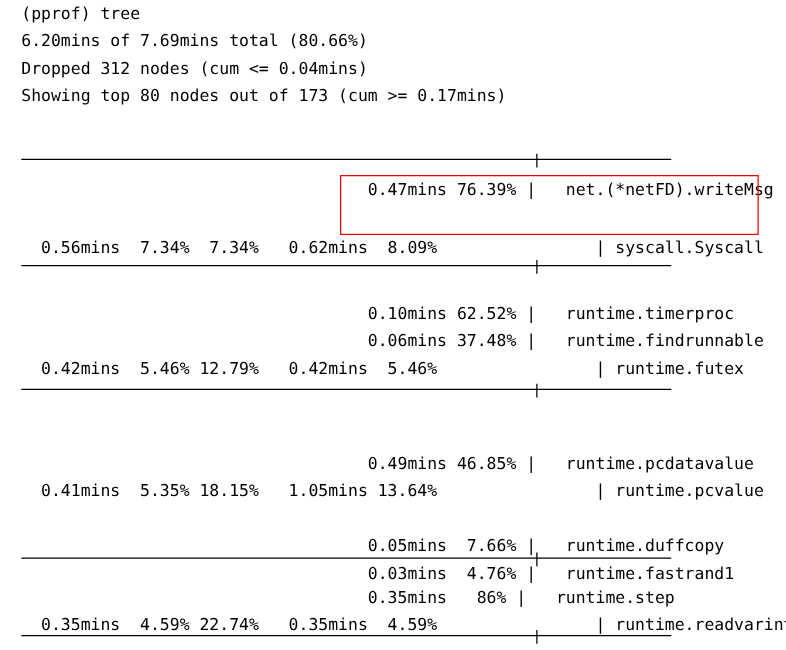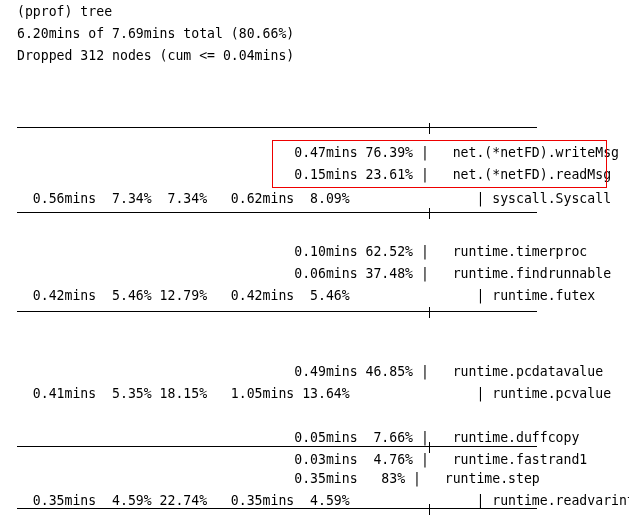--- a/index.html
+++ b/index.html
@@ -64,28 +64,28 @@
 </style>
 </head>
 <body>
 
 <div id="terminal">
 
   <div class="line" style="top: 1px; font-size: 13.163px;">(pprof) tree</div>
 
   <div class="line" style="top: 23px; font-size: 13.163px;">6.20mins of 7.69mins total (80.66%)</div>
   <div class="line" style="top: 45px; font-size: 13.163px;">Dropped 312 nodes (cum &lt;= 0.04mins)</div>
+  <div class="line" style="top: 67px; font-size: 13.163px;">Showing top 80 nodes out of 173 (cum &gt;= 0.17mins)</div>
 
   <div class="rule" style="top:127px;">
     <span class="tick"></span>
   </div>
 
 
   <div class="line" style="top: 142px; font-size: 13.163px;">                                   0.47mins 76.39% |   net.(*netFD).writeMsg</div>
-  <div class="line" style="top: 164px; font-size: 13.163px;">                                   0.15mins 23.61% |   net.(*netFD).readMsg</div>
   <div class="line" style="top: 188px; font-size: 13.163px;">  0.56mins  7.34%  7.34%   0.62mins  8.09%                | syscall.Syscall</div>
 
   <div class="rule" style="top:212px;">
     <span class="tick"></span>
   </div>
 
   <div class="line" style="top: 241px; font-size: 13.163px;">                                   0.10mins 62.52% |   runtime.timerproc</div>
   <div class="line" style="top: 263px; font-size: 13.163px;">                                   0.06mins 37.48% |   runtime.findrunnable</div>
   <div class="line" style="top: 285px; font-size: 13.163px;">  0.42mins  5.46% 12.79%   0.42mins  5.46%                | runtime.futex</div>
 
@@ -95,21 +95,21 @@
 
   <div class="line" style="top: 361px; font-size: 13.163px;">                                   0.49mins 46.85% |   runtime.pcdatavalue</div>
   <div class="line" style="top: 383px; font-size: 13.163px;">  0.41mins  5.35% 18.15%   1.05mins 13.64%                | runtime.pcvalue</div>
   <div class="line" style="top: 427px; font-size: 13.163px;">                                   0.05mins  7.66% |   runtime.duffcopy</div>
   <div class="line" style="top: 449px; font-size: 13.163px;">                                   0.03mins  4.76% |   runtime.fastrand1</div>
 
   <div class="rule" style="top:446px;">
     <span class="tick"></span>
   </div>
 
-  <div class="line" style="top: 468px; font-size: 13.163px;">                                   0.35mins   83% |   runtime.step</div>
+  <div class="line" style="top: 468px; font-size: 13.163px;">                                   0.35mins   86% |   runtime.step</div>
   <div class="line" style="top: 490px; font-size: 13.163px;">  0.35mins  4.59% 22.74%   0.35mins  4.59%                | runtime.readvarint</div>
 
   <div class="rule" style="top:508px;">
     <span class="tick"></span>
   </div>
 
   <div id="annotation-box" style="left: 272px; top: 140px; width: 335px; height: 48px; border-color: rgb(238, 0, 0);"></div>
 
 </div>
 

